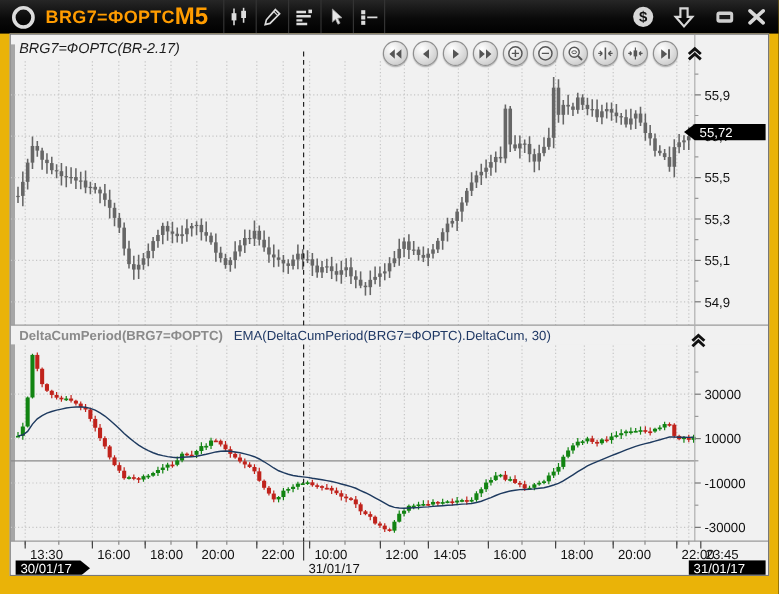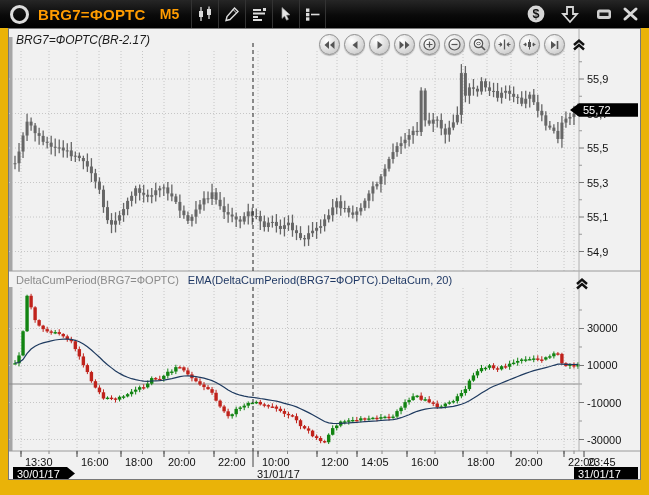--- a/index.html
+++ b/index.html
@@ -2,36 +2,36 @@
 <html><head>
 <meta charset="utf-8">
 <style>
   html,body{margin:0;padding:0;background:#000;}
   *{box-sizing:border-box;}
   .window{position:relative;width:649px;height:495px;background:#eab308;font-family:"Liberation Sans",sans-serif;overflow:hidden;}
   
   .titlebar{position:absolute;left:0;top:0;width:649px;height:28px;background:linear-gradient(#262626,#0a0a0a 55%,#000);display:flex;align-items:center;}
   .ring{width:19px;height:19px;border:3.5px solid #dcdcdc;border-radius:50%;margin-left:10px;flex:0 0 auto;}
   .inst{color:#ff9c00;font-size:15px;font-weight:bold;margin-left:9px;letter-spacing:.3px;}
-  .tf{color:#ff9c00;font-size:14px;font-weight:bold;margin-left:14px;}
+  .tf{color:#ff9c00;font-size:20px;font-weight:bold;}
   .tools{display:flex;align-items:center;height:28px;margin-left:12px;}
   .toolbtn{width:27px;height:28px;display:flex;align-items:center;justify-content:center;border-left:1px solid #333;cursor:default;}
   .toolbtn:last-child{border-right:1px solid #333;}
   .winbtns{display:flex;align-items:center;height:28px;margin-left:auto;margin-right:6px;}
   .winbtn{width:26px;height:28px;display:flex;align-items:center;justify-content:center;}
   
   .chart{position:absolute;left:8px;top:28px;width:633px;height:452px;background:#f1f1f1;border:1px solid #787878;}
   .chart svg.canvas{position:absolute;left:0;top:0;}
   .price-label{position:absolute;left:7px;top:4px;font-size:12px;color:#1c1c1c;font-style:italic;}
   .navrow{position:absolute;top:5px;left:310px;display:flex;align-items:center;}
   .navbtn{width:21px;height:21px;border-radius:50%;border:1px solid #8f8f8f;background:radial-gradient(circle at 35% 30%,#ffffff,#d9d9d9 60%,#bfbfbf);margin-right:4px;display:flex;align-items:center;justify-content:center;box-shadow:0 1px 1px rgba(0,0,0,.25);}
   .chev{width:15px;height:15px;display:flex;align-items:center;justify-content:center;margin-left:2px;}
   .ind-chev{position:absolute;left:566px;top:248px;width:15px;height:15px;}
   .ind-header{position:absolute;left:0;top:243px;width:560px;height:15px;display:flex;align-items:center;}
-  .ind-main{color:#8a8a8a;font-size:11px;margin-left:7px;white-space:nowrap;}
+  .ind-main{color:#8a8a8a;font-size:11px;margin-left:7px;white-space:nowrap;font-weight:bold;}
   .ind-ema{color:#1f3864;font-size:11px;margin-left:9px;white-space:nowrap;}
 </style>
 </head>
 <body>
 
 <div class="window">
 
   <div class="titlebar">
     <div class="ring"></div>
     <span class="inst">BRG7=ФОРТС</span>
@@ -865,21 +865,21 @@
       </div>
       <div class="chev">
         <svg width="14" height="14" viewBox="0 0 14 14">
             <path d="M2 7 L7 2.5 L12 7 M2 11.5 L7 7 L12 11.5" fill="none" stroke="#111" stroke-width="2.4"></path>
           </svg>
       </div>
     </div>
 
     <div class="ind-header">
       <span class="ind-main">DeltaCumPeriod(BRG7=ФОРТС)</span>
-      <span class="ind-ema">EMA(DeltaCumPeriod(BRG7=ФОРТС).DeltaCum, 20)</span>
+      <span class="ind-ema">EMA(DeltaCumPeriod(BRG7=ФОРТС).DeltaCum, 30)</span>
     </div>
     <div class="ind-chev">
       <svg width="14" height="14" viewBox="0 0 14 14">
           <path d="M2 7 L7 2.5 L12 7 M2 11.5 L7 7 L12 11.5" fill="none" stroke="#111" stroke-width="2.4"></path>
         </svg>
     </div>
   </div>
 </div>
 
 </body></html>

